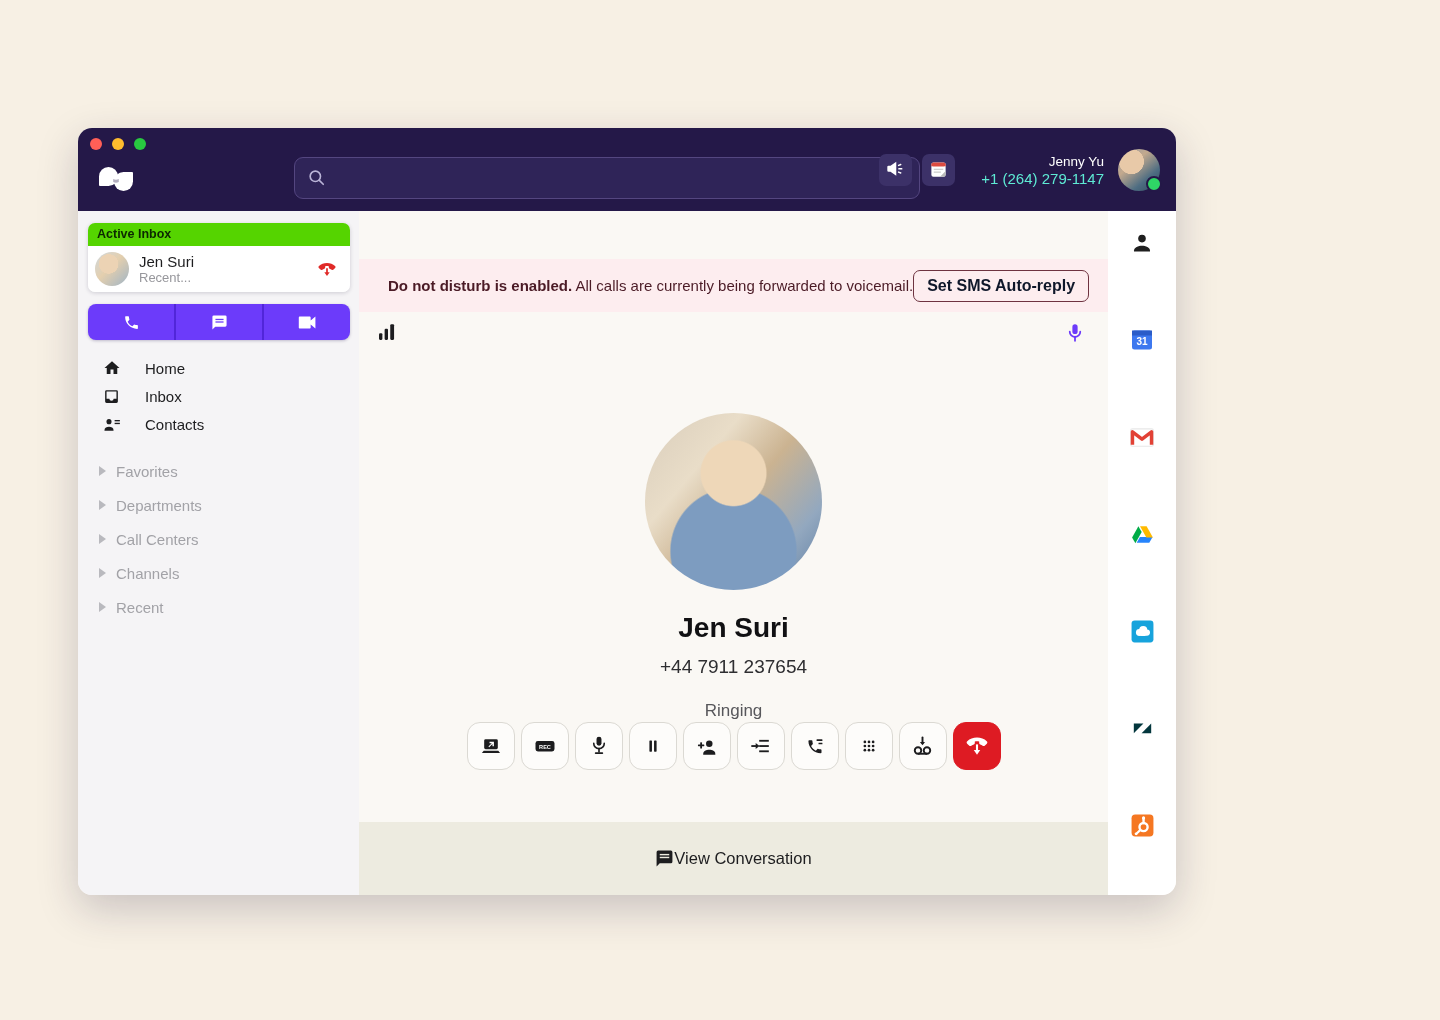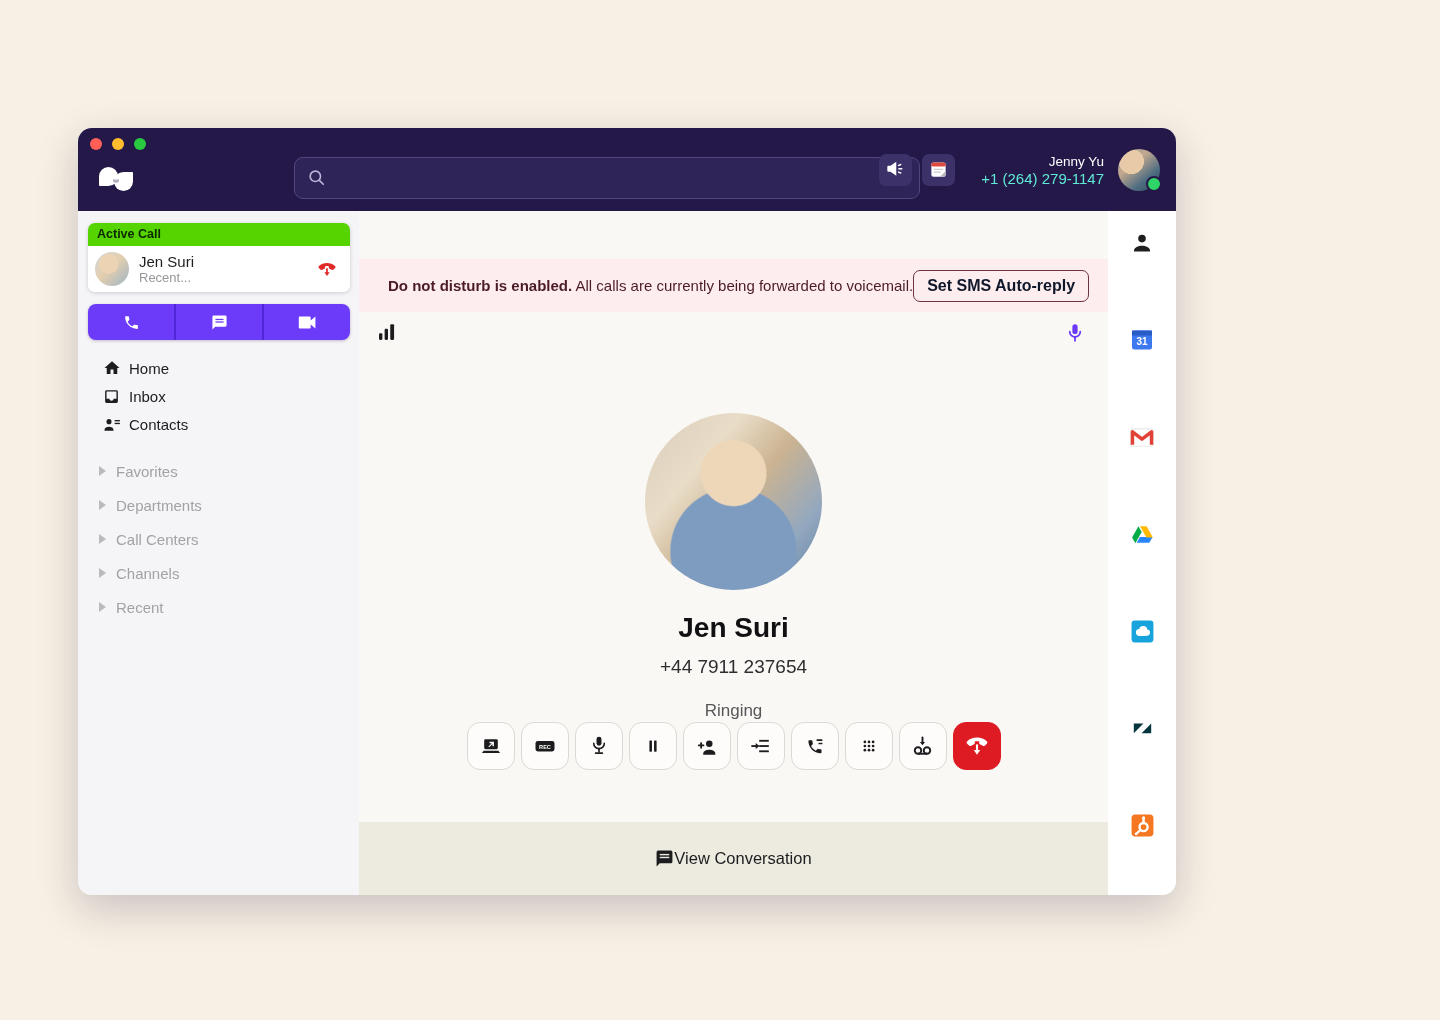--- a/index.html
+++ b/index.html
@@ -79,21 +79,21 @@
   }
   .quick button{
     flex:1;background:transparent;border:none;cursor:pointer;display:flex;
     align-items:center;justify-content:center;padding:0;
   }
   .quick button + button{border-left:2px solid #5126d9;}
   
   .nav{margin-top:14px;}
   .nav-item{display:flex;align-items:center;height:28px;padding-left:25px;cursor:pointer;}
   .nav-item .nico{width:18px;height:18px;flex:none;display:flex;align-items:center;}
-  .nav-item .nlabel{margin-left:8px;font-size:15px;color:#1d1d1f;}
+  .nav-item .nlabel{margin-left:24px;font-size:15px;color:#1d1d1f;}
   .tree{margin-top:16px;}
   .tree-item{display:flex;align-items:center;height:34px;padding-left:21px;cursor:pointer;}
   .tri{width:0;height:0;border-left:7px solid #b9b9be;border-top:5px solid transparent;border-bottom:5px solid transparent;flex:none;}
   .tree-item .tlabel{margin-left:10px;font-size:15px;color:#a2a2a7;}
   
   .dnd{
     height:53px;background:#fdedef;display:flex;align-items:center;
     padding:0 14px 0 20px;flex:none;margin-top:48px;
   }
   .dnd-text{font-size:15px;color:#4b1b26;margin-left:9px;white-space:nowrap;}
@@ -189,21 +189,21 @@
       <div class="avatar-sm">
         <span class="presence"></span>
       </div>
     </div>
   </header>
 
   <div class="content">
 
     <aside class="sidebar">
       <div class="call-widget">
-        <div class="cw-head">Active Call</div>
+        <div class="cw-head">Active Inbox</div>
         <div class="cw-body">
           <div class="avatar-xs"></div>
           <div class="cw-text">
             <div class="cw-name">Jen Suri</div>
             <div class="cw-status">Recent...</div>
           </div>
           <svg width="22" height="19" viewBox="0 0 24 22">
             <path fill="#e02a28" d="M2.6 9.3c-.7-.7-.7-1.7.1-2.3C5.1 4.8 8.3 3.5 12 3.5s6.9 1.3 9.3 3.5c.8.6.8 1.6.1 2.3l-1.8 1.8c-.6.6-1.5.6-2.2.2-.7-.5-1.5-.9-2.3-1.2-.6-.2-1-.8-1-1.4V7.2c-.7-.2-1.6-.3-2.1-.3s-1.4.1-2.1.3v1.5c0 .6-.4 1.2-1 1.4-.8.3-1.6.7-2.3 1.2-.7.4-1.6.4-2.2-.2z"></path>
             <path fill="#e02a28" d="M11 9.5h2v6h-2z"></path>
             <path fill="#e02a28" d="M8.9 14.2h6.2L12 18.6z"></path>

